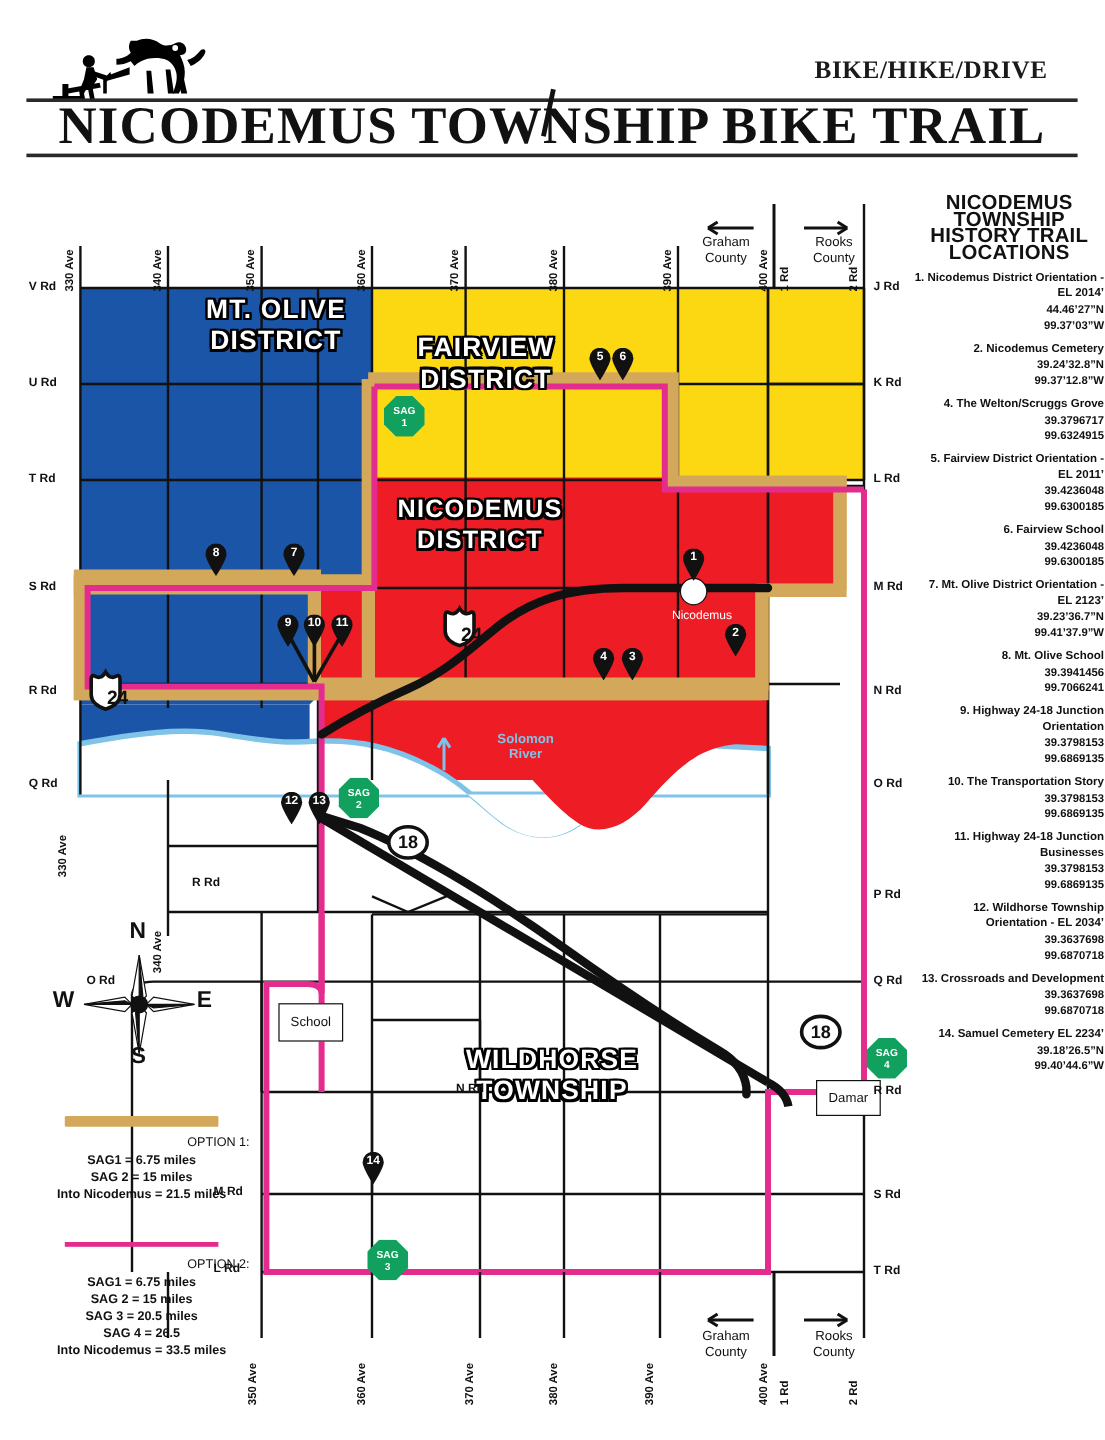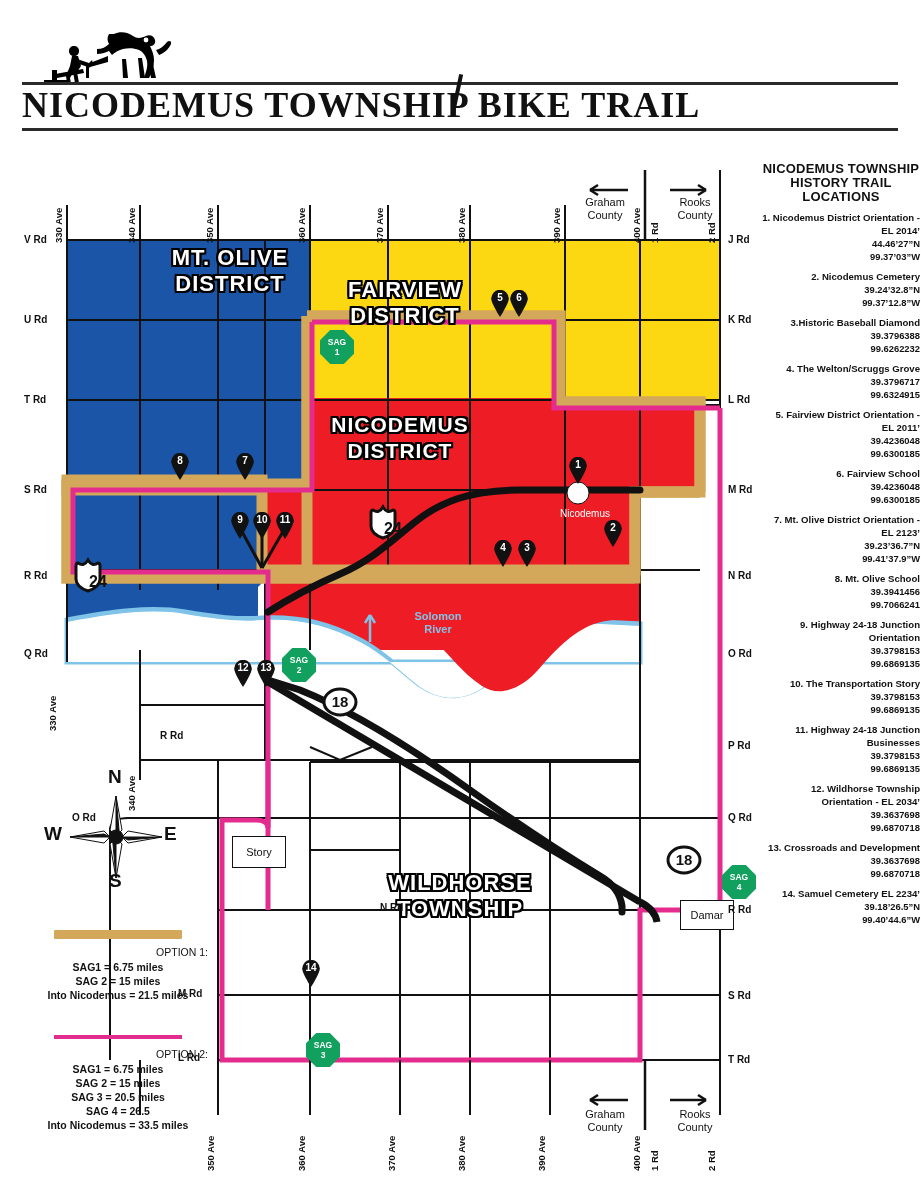--- a/index.html
+++ b/index.html
@@ -5,29 +5,29 @@
   html,body{margin:0;padding:0;background:#ffffff;}
   body{width:921px;height:1200px;font-family:"Liberation Sans",sans-serif;color:#1a1a1a;position:relative;overflow:hidden;}
 
   
   #header{position:absolute;left:0;top:0;width:921px;height:150px;}
   #plowman{position:absolute;left:22px;top:30px;width:160px;height:55px;}
   #bikehike{position:absolute;right:48px;top:46px;font-family:"Liberation Serif",serif;
     font-weight:bold;font-size:21px;letter-spacing:0.5px;color:#1a1a1a;}
   #rule-top{position:absolute;left:22px;top:82px;width:876px;height:3px;background:#2a2a2a;}
   #title-main{position:absolute;left:22px;top:84px;width:876px;height:42px;
-    font-family:"Liberation Serif",serif;font-weight:bold;font-size:36px;line-height:42px;
-    letter-spacing:1px;text-align:left;white-space:nowrap;
+    font-family:"Liberation Serif",serif;font-weight:bold;font-size:44px;line-height:42px;
+    letter-spacing:1px;text-align:center;white-space:nowrap;
     color:#111;-webkit-text-stroke:0px;}
   #rule-bot{position:absolute;left:22px;top:128px;width:876px;height:3px;background:#2a2a2a;}
   #slash{position:absolute;left:455px;top:74px;width:4px;height:40px;background:#111;transform:rotate(12deg);}
 
   
   #sidebar{position:absolute;left:762px;top:162px;width:158px;text-align:center;}
-  #sb-title{font-size:13px;font-weight:bold;line-height:14px;letter-spacing:.2px;color:#111;}
+  #sb-title{font-size:17px;font-weight:bold;line-height:14px;letter-spacing:.2px;color:#111;}
   .sb-entry{margin-top:7px;text-align:right;}
   .sb-name{font-size:9.6px;font-weight:bold;line-height:13px;color:#111;}
   .sb-coord{font-size:9.4px;font-weight:bold;line-height:13px;color:#111;}
 
   
   #map{position:absolute;left:0;top:150px;width:760px;height:1050px;}
   #mapsvg{position:absolute;left:0;top:0;}
 
   
   #legend{position:absolute;left:28px;top:930px;width:180px;text-align:center;}
@@ -88,43 +88,39 @@
       <path d="M86 26 l-18 7 l0 4 l18 -5 z"></path>
       <path d="M70 30 l-6 6 l0 12 l3 0 l0 -10 l4 -4 z"></path>
       <path d="M52 16 c3 0 5 2 5 5 c0 3 -2 5 -5 5 c-3 0 -5 -2 -5 -5 c0 -3 2 -5 5 -5 z"></path>
       <path d="M50 26 l6 0 l3 10 l-4 6 l2 11 l-4 0 l-2 -11 l-3 6 l1 5 l-4 0 l-1 -7 l4 -10 z"></path>
       <path d="M55 29 l12 4 l-1 4 l-12 -4 z"></path>
       <path d="M33 44 l28 -5 l1 4 l-27 5 z"></path>
       <path d="M30 40 l5 0 l0 13 l-5 0 z"></path>
       <path d="M22 50 l24 0 l0 3 l-24 0 z"></path>
     </g>
   </svg>
+  <div id="bikehike">BIKE/HIKE/DRIVE</div>
   <div id="rule-top"></div>
   <div id="title-main">NICODEMUS TOWNSHIP BIKE TRAIL</div>
   <div id="slash"></div>
   <div id="rule-bot"></div>
 </div>
 
 <div id="sidebar">
   <div id="sb-title">NICODEMUS TOWNSHIP HISTORY TRAIL LOCATIONS</div>
   <div id="sb-list">
       <div class="sb-entry">
         <div class="sb-name">1. Nicodemus District Orientation - EL 2014’</div>
         <div class="sb-coord">44.46’27”N</div>
         <div class="sb-coord">99.37’03”W</div>
       </div>
       <div class="sb-entry">
         <div class="sb-name">2. Nicodemus Cemetery</div>
         <div class="sb-coord">39.24’32.8”N</div>
         <div class="sb-coord">99.37’12.8”W</div>
-      </div>
-      <div class="sb-entry">
-        <div class="sb-name">3.Historic Baseball Diamond</div>
-        <div class="sb-coord">39.3796388</div>
-        <div class="sb-coord">99.6262232</div>
       </div>
       <div class="sb-entry">
         <div class="sb-name">4. The Welton/Scruggs Grove</div>
         <div class="sb-coord">39.3796717</div>
         <div class="sb-coord">99.6324915</div>
       </div>
       <div class="sb-entry">
         <div class="sb-name">5. Fairview District Orientation - EL 2011’</div>
         <div class="sb-coord">39.4236048</div>
         <div class="sb-coord">99.6300185</div>
@@ -397,21 +393,21 @@
   <div class="distlabel" style="left:300px;top:262px;width:200px;font-size:21px;line-height:26px;">
     <div style="white-space:pre-line;">NICODEMUS
 DISTRICT</div>
   </div>
   <div class="townlabel" style="left:345px;top:720px;width:230px;">
     <div style="white-space:pre-line;">WILDHORSE
 TOWNSHIP</div>
   </div>
 
   <div class="cityname" style="left:540px;top:358px;width:90px;text-align:center;">Nicodemus</div>
-  <div class="placebox" style="left:232px;top:686px;width:52px;height:30px;line-height:30px;">Story</div>
+  <div class="placebox" style="left:232px;top:686px;width:52px;height:30px;line-height:30px;">School</div>
   <div class="placebox" style="left:680px;top:750px;width:52px;height:28px;line-height:28px;">Damar</div>
   <div class="rivertxt" style="left:398px;top:460px;width:80px;white-space:pre-line;">Solomon
 River</div>
 
   <div class="county" style="left:565px;top:46px;width:80px;white-space:pre-line;">Graham
 County</div>
   <div class="county" style="left:655px;top:46px;width:80px;white-space:pre-line;">Rooks
 County</div>
   <div class="county" style="left:565px;top:958px;width:80px;white-space:pre-line;">Graham
 County</div>

